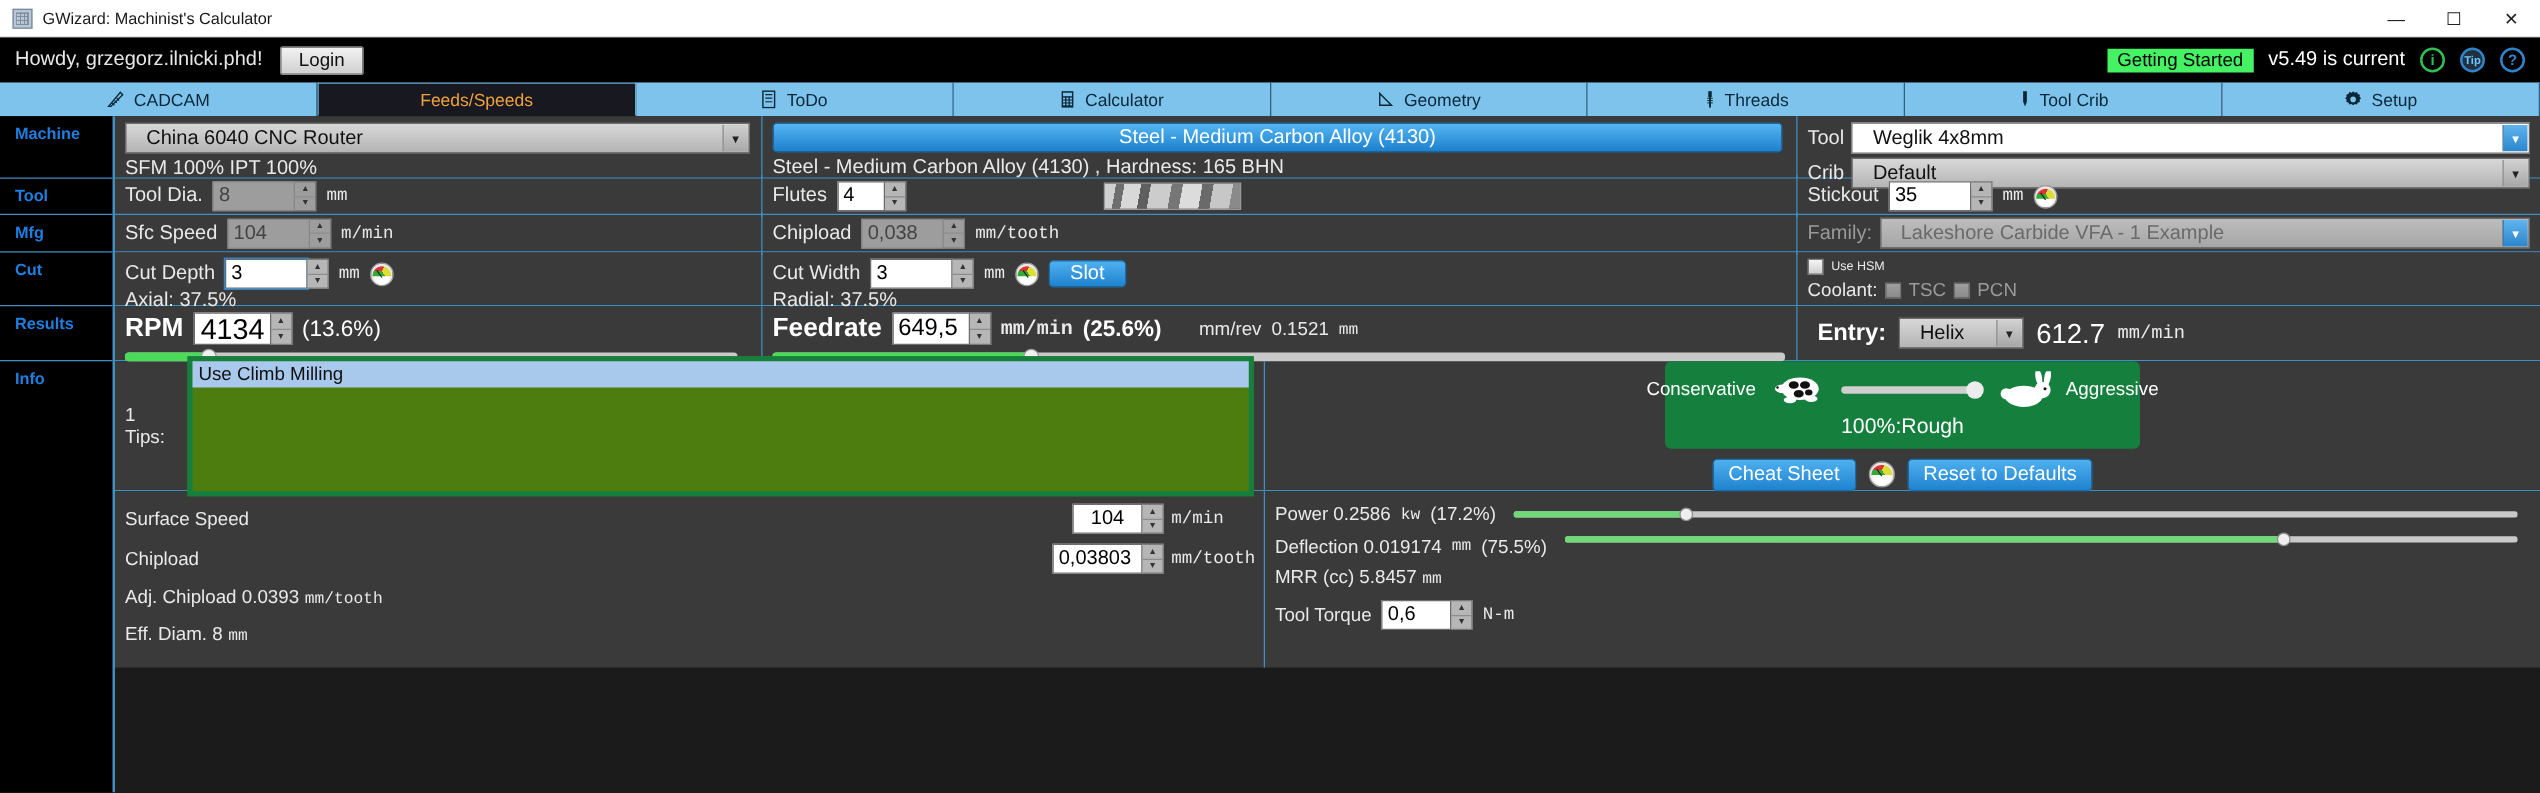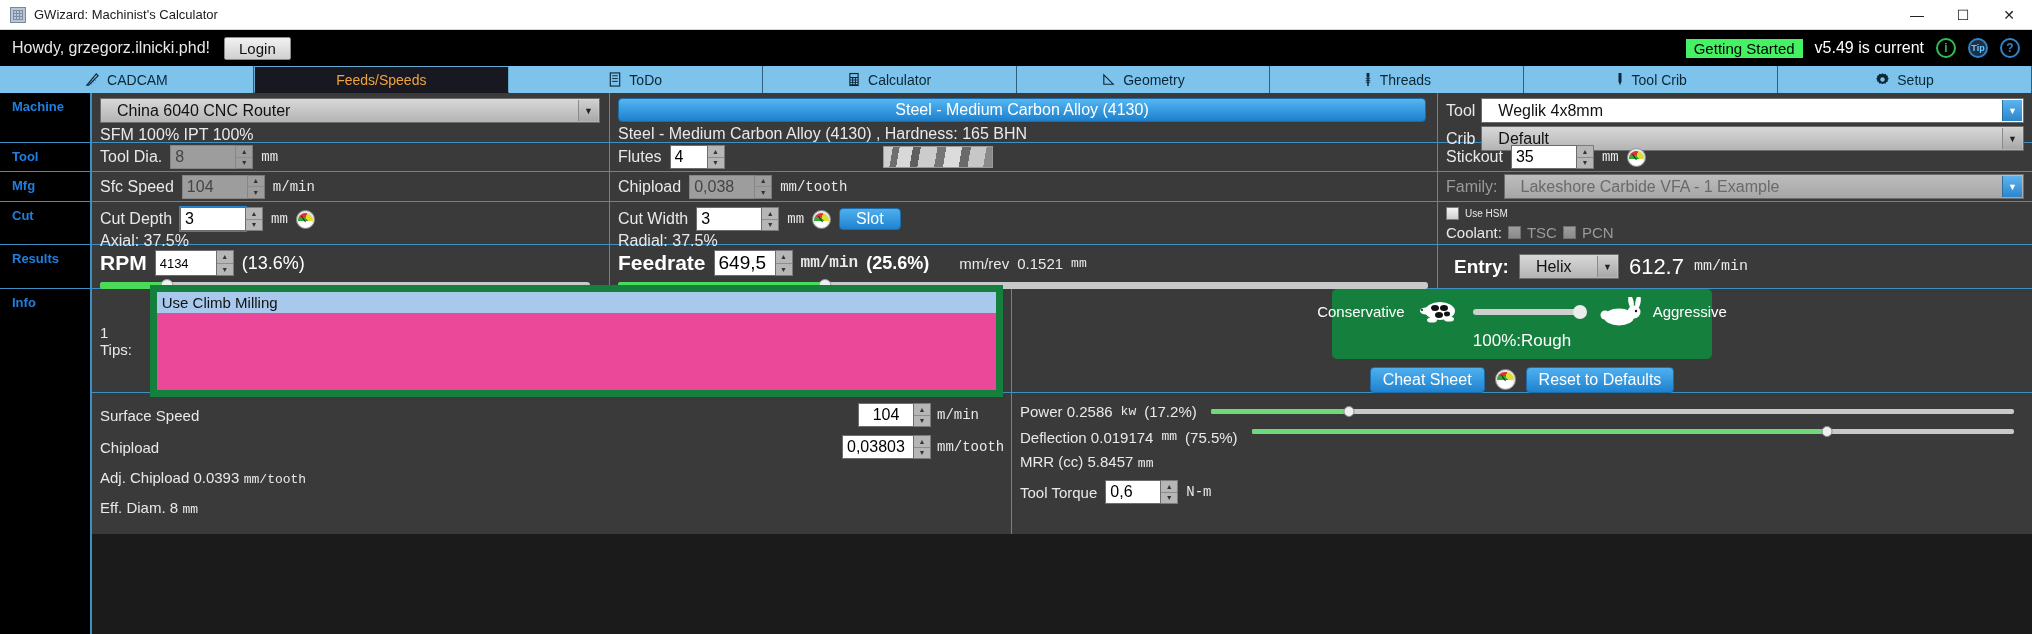--- a/index.html
+++ b/index.html
@@ -153,21 +153,21 @@
     background:#f0f0f0; border:1px solid #999; transform: translateX(-50%);
   }
   .thinbar { position: relative; height: 5px; background: #c9c9c9; border-radius:2px; }
   .thinbar .fill { position:absolute; left:0; top:0; bottom:0; background:#6fd97a; border-radius:2px;}
   .thinbar .knob {
     position:absolute; top:-3px; width:11px; height:11px; border-radius:50%;
     background:#efefef; border:1px solid #8d8d8d; transform: translateX(-50%);
   }
 
   
-  .tipsbox { width: 862px; height: 112px; background:#ec4899; border:7px solid #15803d; }
+  .tipsbox { width: 862px; height: 112px; background:#4d7c0f; border:4px solid #15803d; }
   .tipsbox .tip-sel {
     background:#a8c8ec; color:#111; font-size:15px; padding:2px 5px;
   }
 
   
   .aggpanel {
     width: 380px; background:#15803d; border-radius:5px; padding:8px 10px;
     display:flex; flex-direction:column; align-items:center;
   }
   .aggrow { display:flex; align-items:center; gap:8px; }
@@ -432,21 +432,21 @@
             <span class="lbl-dim" style="font-size:15px">PCN</span>
           </div>
         </div>
       </div>
 
       <div class="row" style="height:44px">
         <div class="cell divv" style="width:518px">
           <div style="display:flex;align-items:center;gap:8px">
             <span style="color:#fff;font-size:21px;font-weight:bold">RPM</span>
             <span class="spin">
-              <input class="inp" style="width: 62px; font-size: 13px; height: 26px;" value="4134">
+              <input class="inp" style="width: 62px; font-size: 23px; height: 26px; text-align: right;" value="4134">
               <span class="btns" style="height:26px">
                   <span>▲</span>
                   <span>▼</span>
                 </span>
             </span>
             <span style="color:#fff;font-size:18px">(13.6%)</span>
           </div>
           <div class="track" style="margin-top:6px;width:490px">
             <div class="fill" style="width:13.6%"></div>
             <div class="knob" style="left:13.6%"></div>

